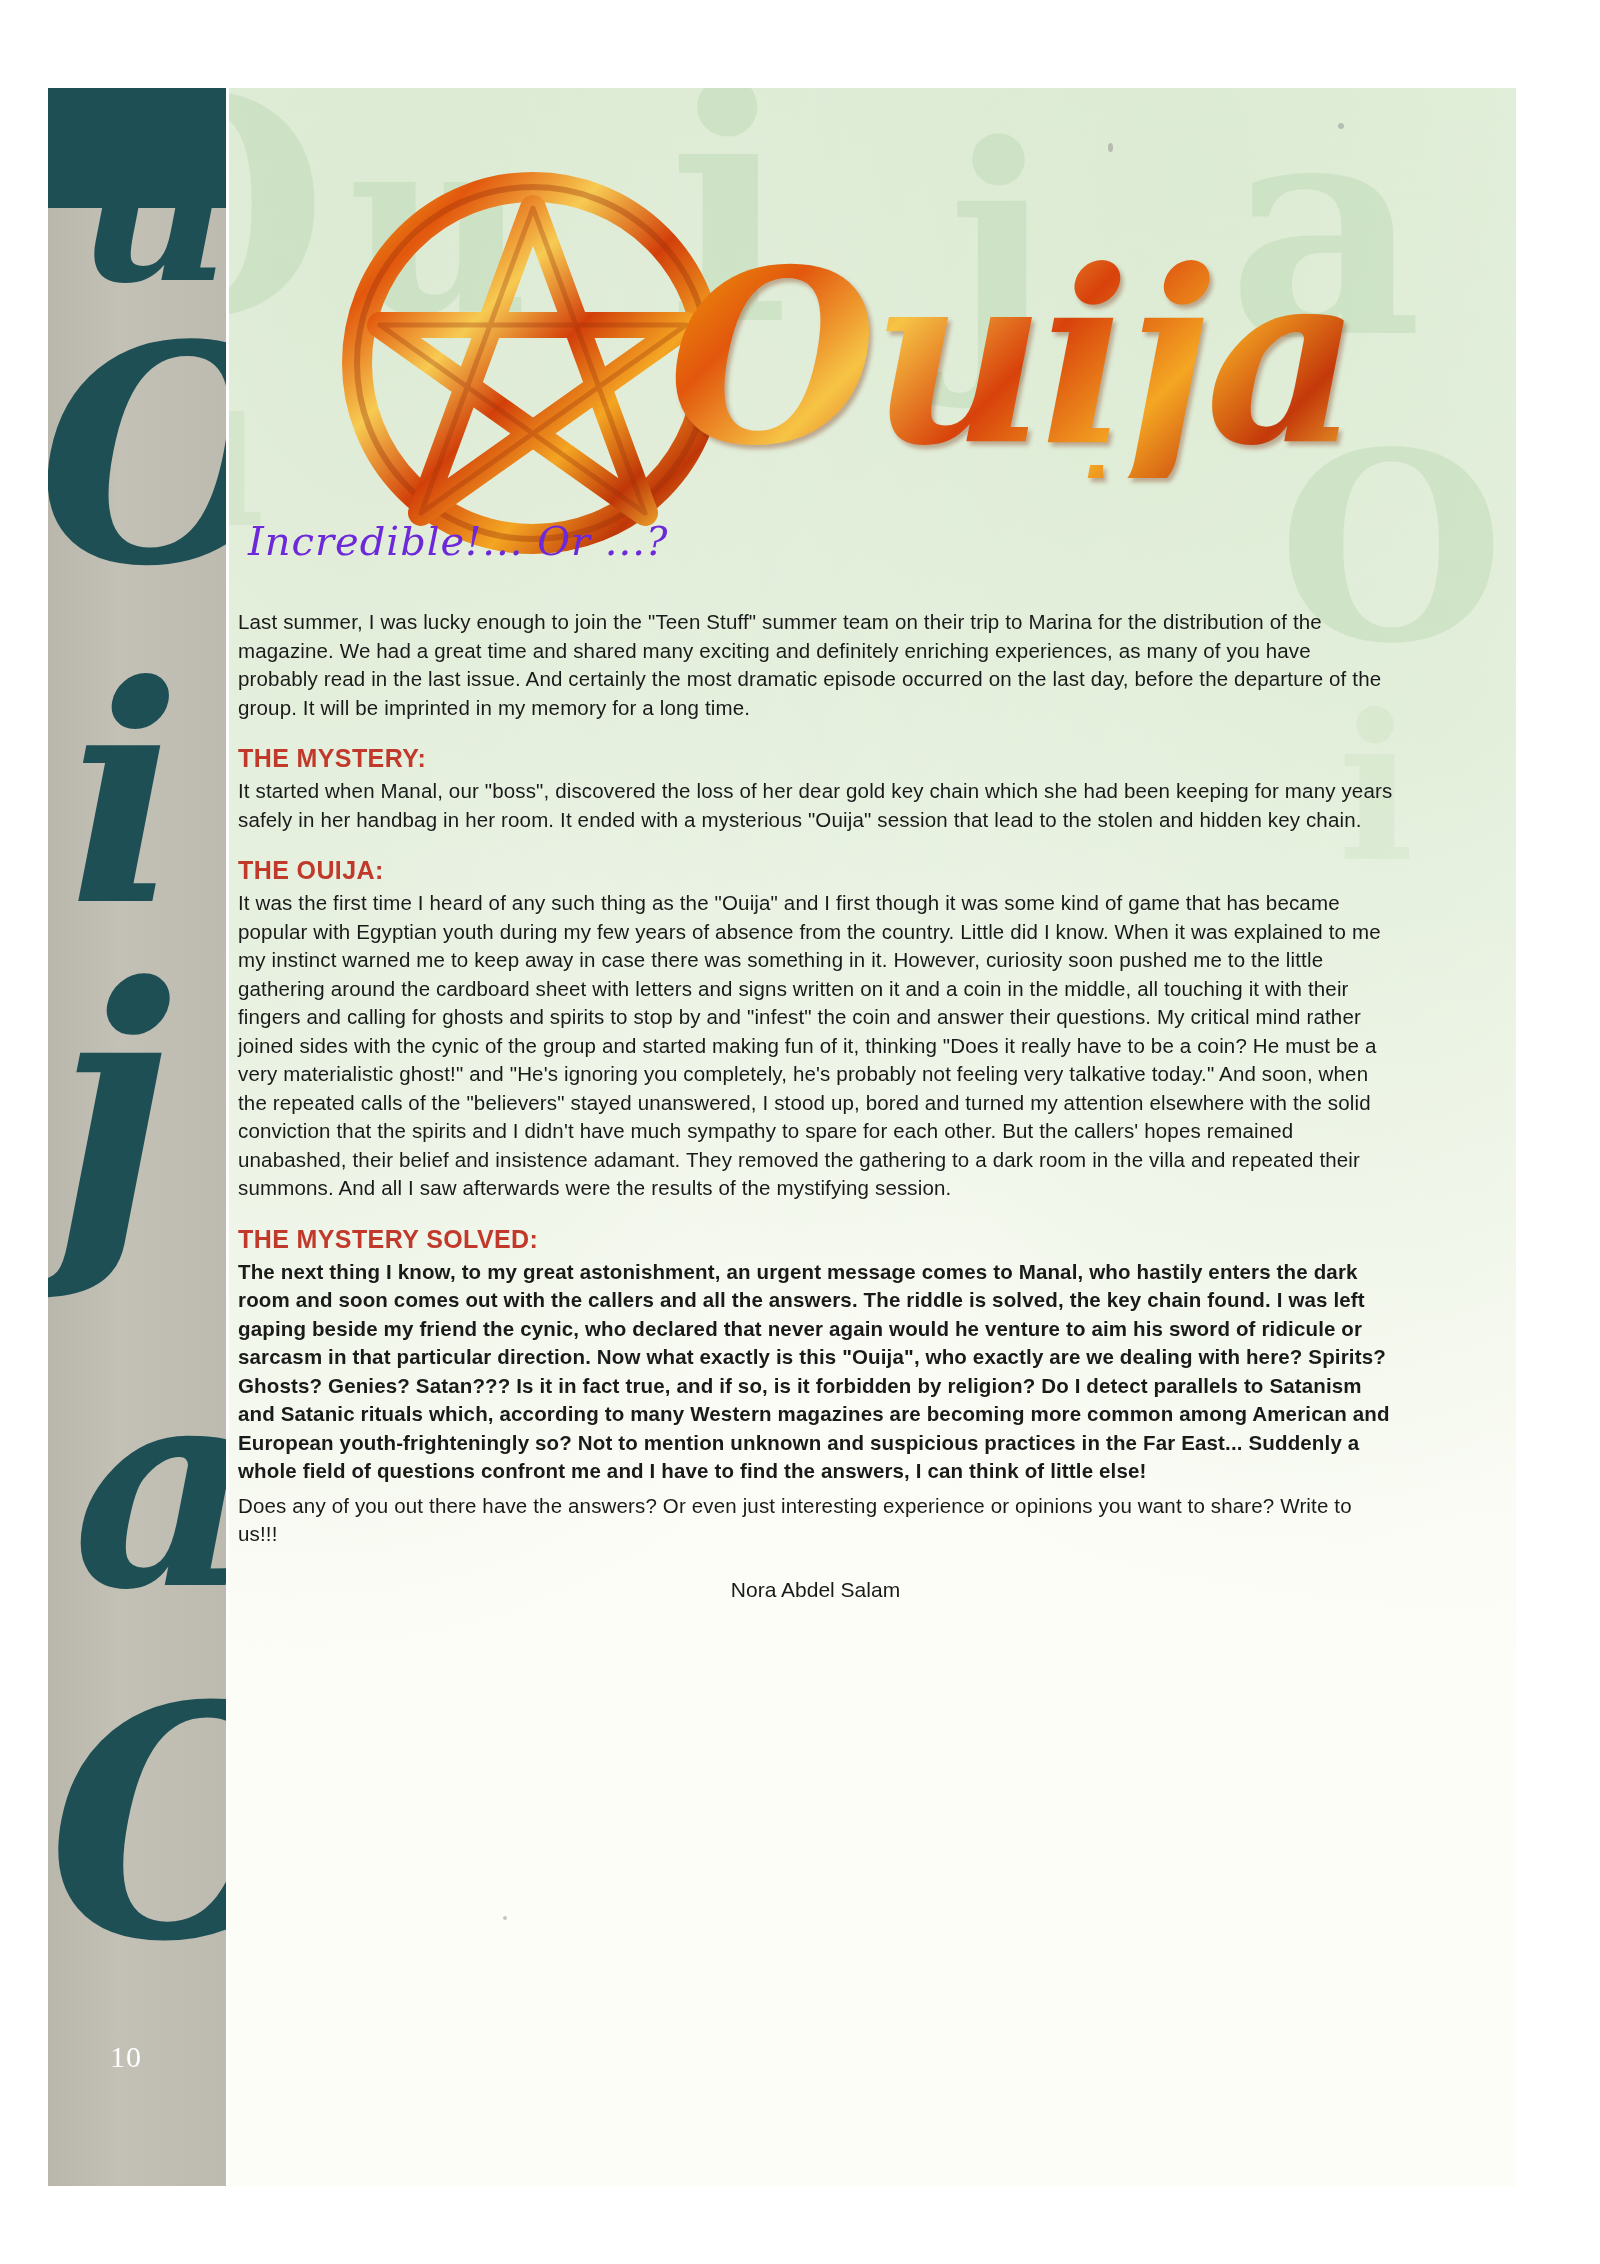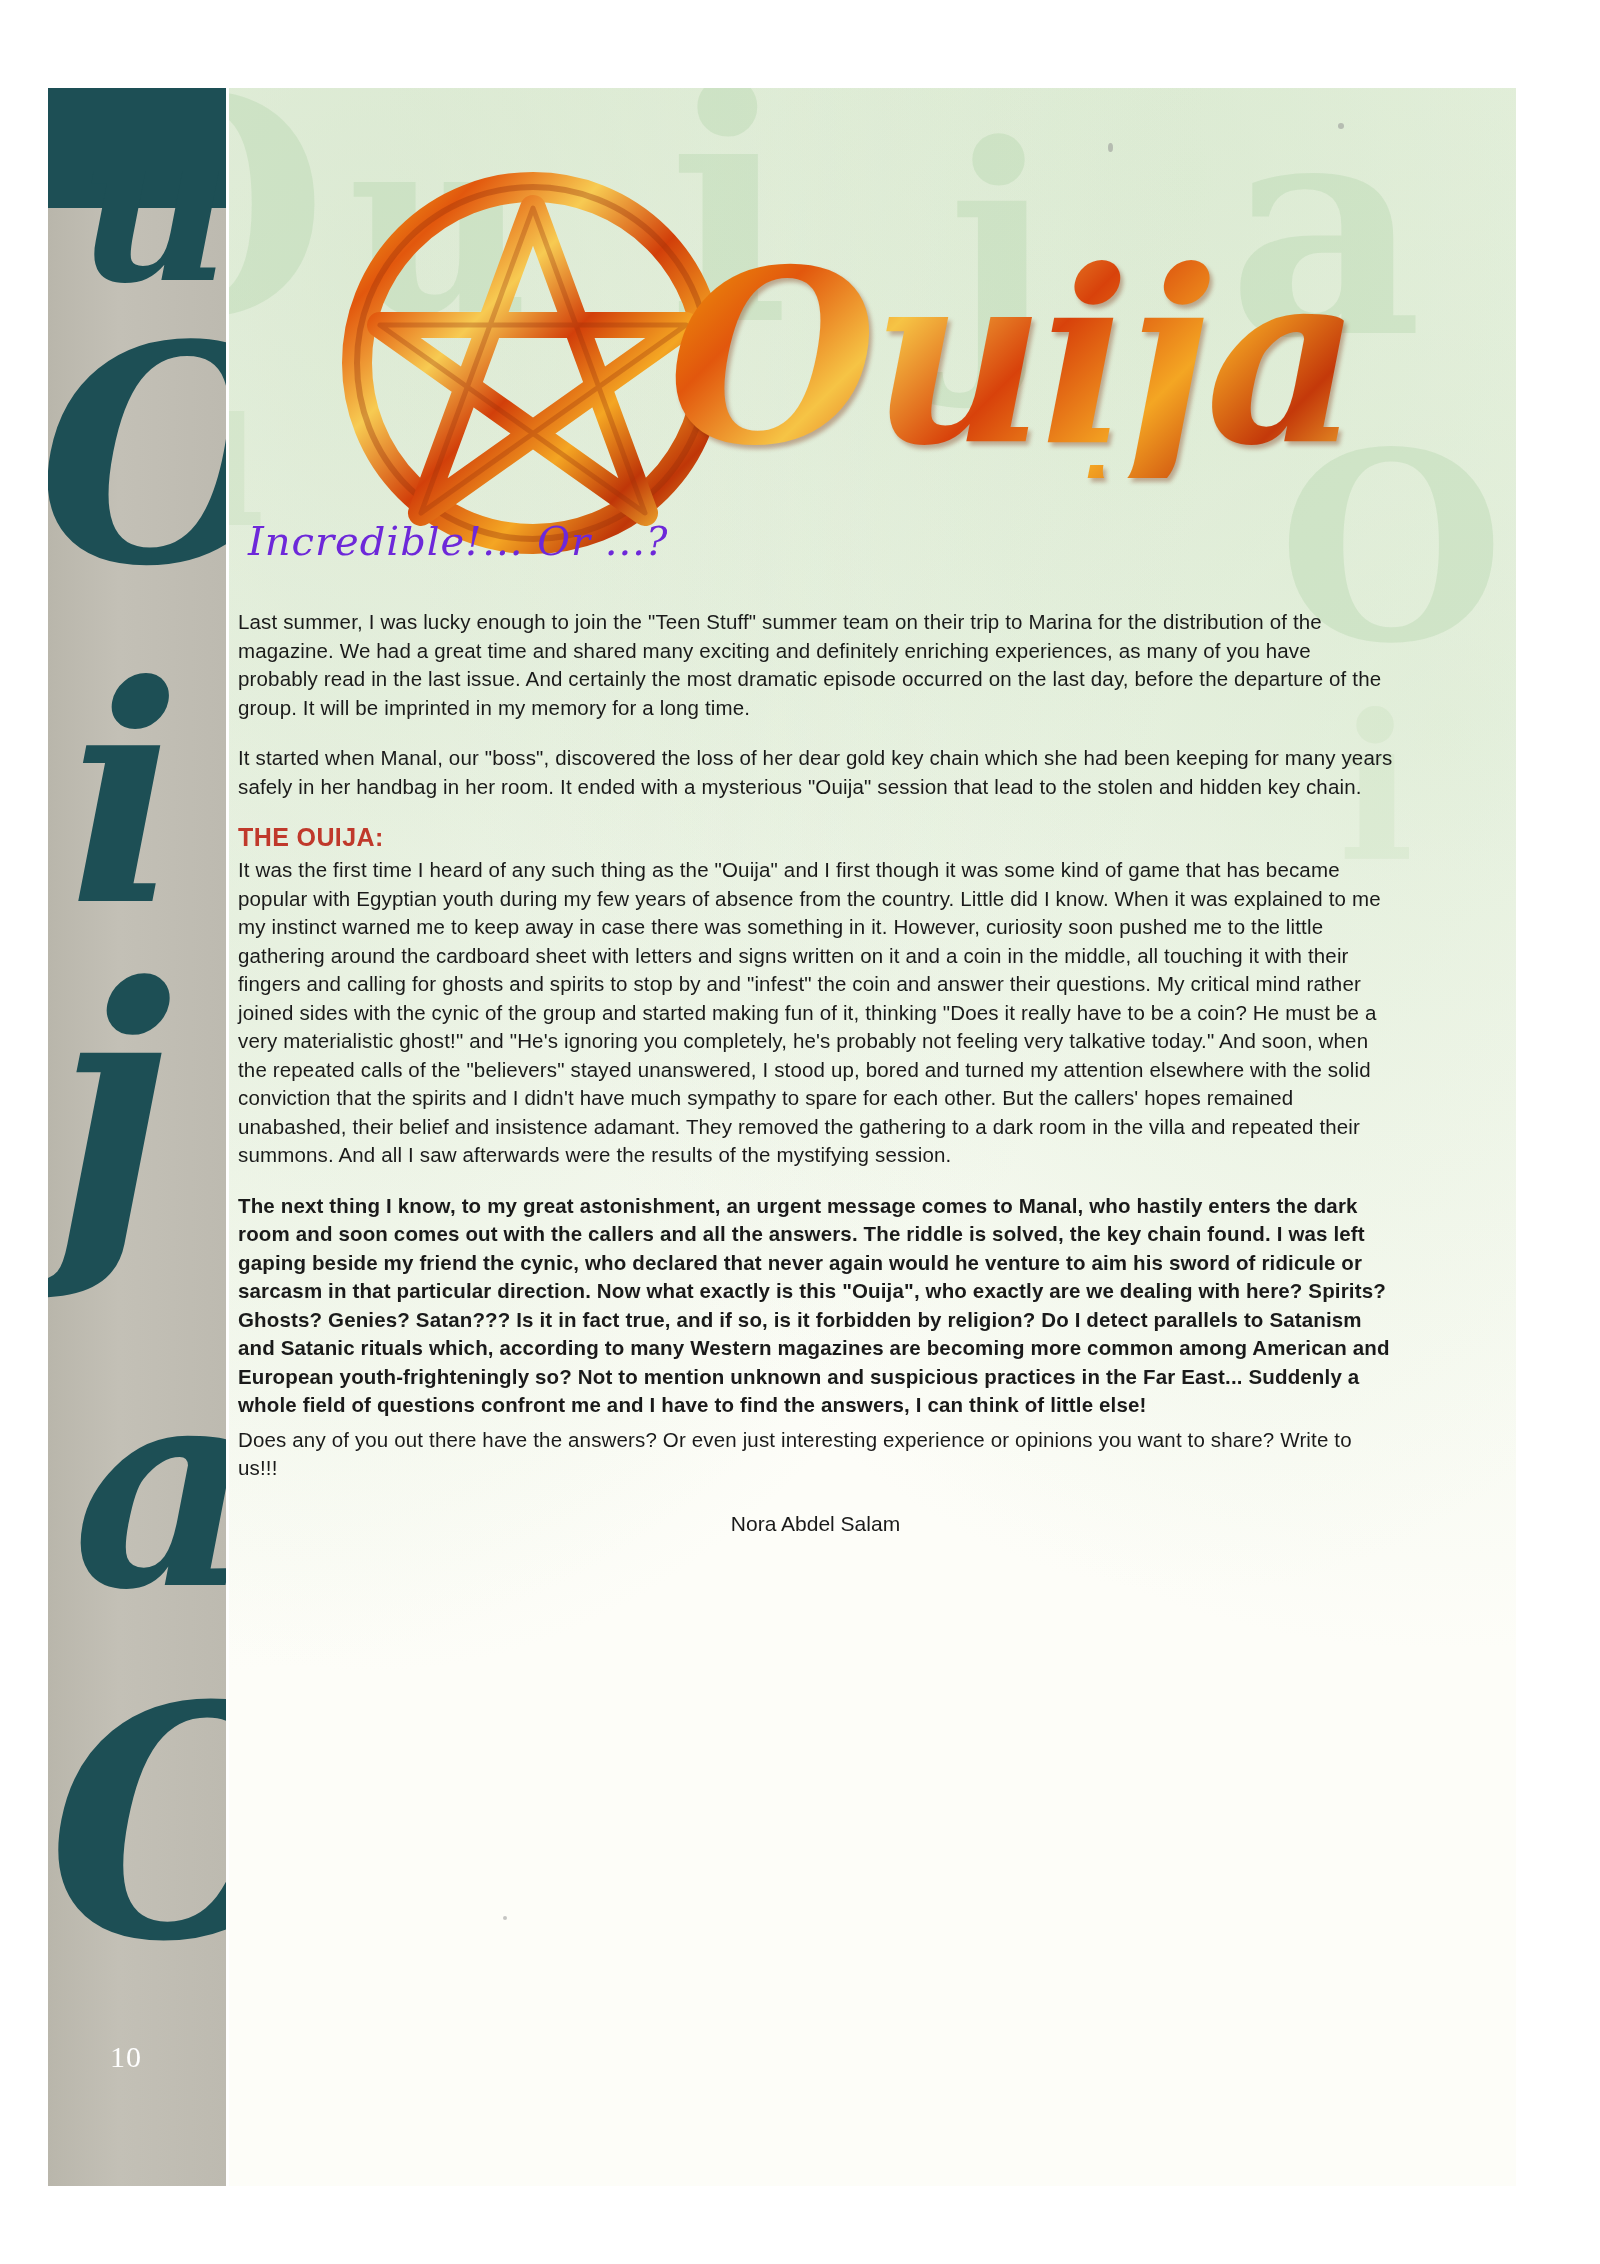--- a/index.html
+++ b/index.html
@@ -217,25 +217,27 @@
         <polygon points="195,40 307,345 42,157 348,157 83,345" fill="none" stroke="rgba(150,45,10,0.30)" stroke-width="5" stroke-linejoin="round"></polygon>
       </svg>
       <div class="ouija-word">Ouija</div>
     </div>
 
     <div class="tagline">Incredible!...  Or ...?</div>
 
     <div class="article">
       <p class="para">Last summer, I was lucky enough to join the "Teen Stuff" summer team on their trip to Marina for the distribution of the magazine. We had a great time and shared many exciting and definitely enriching experiences, as many of you have probably read in the last issue. And certainly the most dramatic episode occurred on the last day, before the departure of the group. It will be imprinted in my memory for a long time.</p>
 
+      <h2 class="head">THE MYSTERY:</h2>
       <p class="para">It started when Manal, our "boss", discovered the loss of her dear gold key chain which she had been keeping for many years safely in her handbag in her room. It ended with a mysterious "Ouija" session that lead to the stolen and hidden key chain.</p>
 
       <h2 class="head">THE OUIJA:</h2>
       <p class="para">It was the first time I heard of any such thing as the "Ouija" and I first though it was some kind of game that has became popular with Egyptian youth during my few years of absence from the country. Little did I know. When it was explained to me my instinct warned me to keep away in case there was something in it. However, curiosity soon pushed me to the little gathering around the cardboard sheet with letters and signs written on it and a coin in the middle, all touching it with their fingers and calling for ghosts and spirits to stop by and "infest" the coin and answer their questions. My critical mind rather joined sides with the cynic of the group and started making fun of it, thinking "Does it really have to be a coin? He must be a very materialistic ghost!" and "He's ignoring you completely, he's probably not feeling very talkative today." And soon, when the repeated calls of the "believers" stayed unanswered, I stood up, bored and turned my attention elsewhere with the solid conviction that the spirits and I didn't have much sympathy to spare for each other. But the callers' hopes remained unabashed, their belief and insistence adamant. They removed the gathering to a dark room in the villa and repeated their summons. And all I saw afterwards were the results of the mystifying session.</p>
 
+      <h2 class="head">THE MYSTERY SOLVED:</h2>
       <p class="para tight">The next thing I know, to my great astonishment, an urgent message comes to Manal, who hastily enters the dark room and soon comes out with the callers and all the answers. The riddle is solved, the key chain found. I was left gaping beside my friend the cynic, who declared that never again would he venture to aim his sword of ridicule or sarcasm in that particular direction. Now what exactly is this "Ouija", who exactly are we dealing with here? Spirits? Ghosts? Genies? Satan??? Is it in fact true, and if so, is it forbidden by religion? Do I detect parallels to Satanism and Satanic rituals which, according to many Western magazines are becoming more common among American and European youth-frighteningly so? Not to mention unknown and suspicious practices in the Far East... Suddenly a whole field of questions confront me and I have to find the answers, I can think of little else!</p>
       <p class="para">Does any of you out there have the answers? Or even just interesting experience or opinions you want to share? Write to us!!!</p>
 
       <div class="signature">
         <div>Nora Abdel Salam</div>
       </div>
     </div>
 
     <div class="speck" style="left:1060px; top:55px; width:5px; height:9px;"></div>
     <div class="speck" style="left:1290px; top:35px; width:6px; height:6px;"></div>

